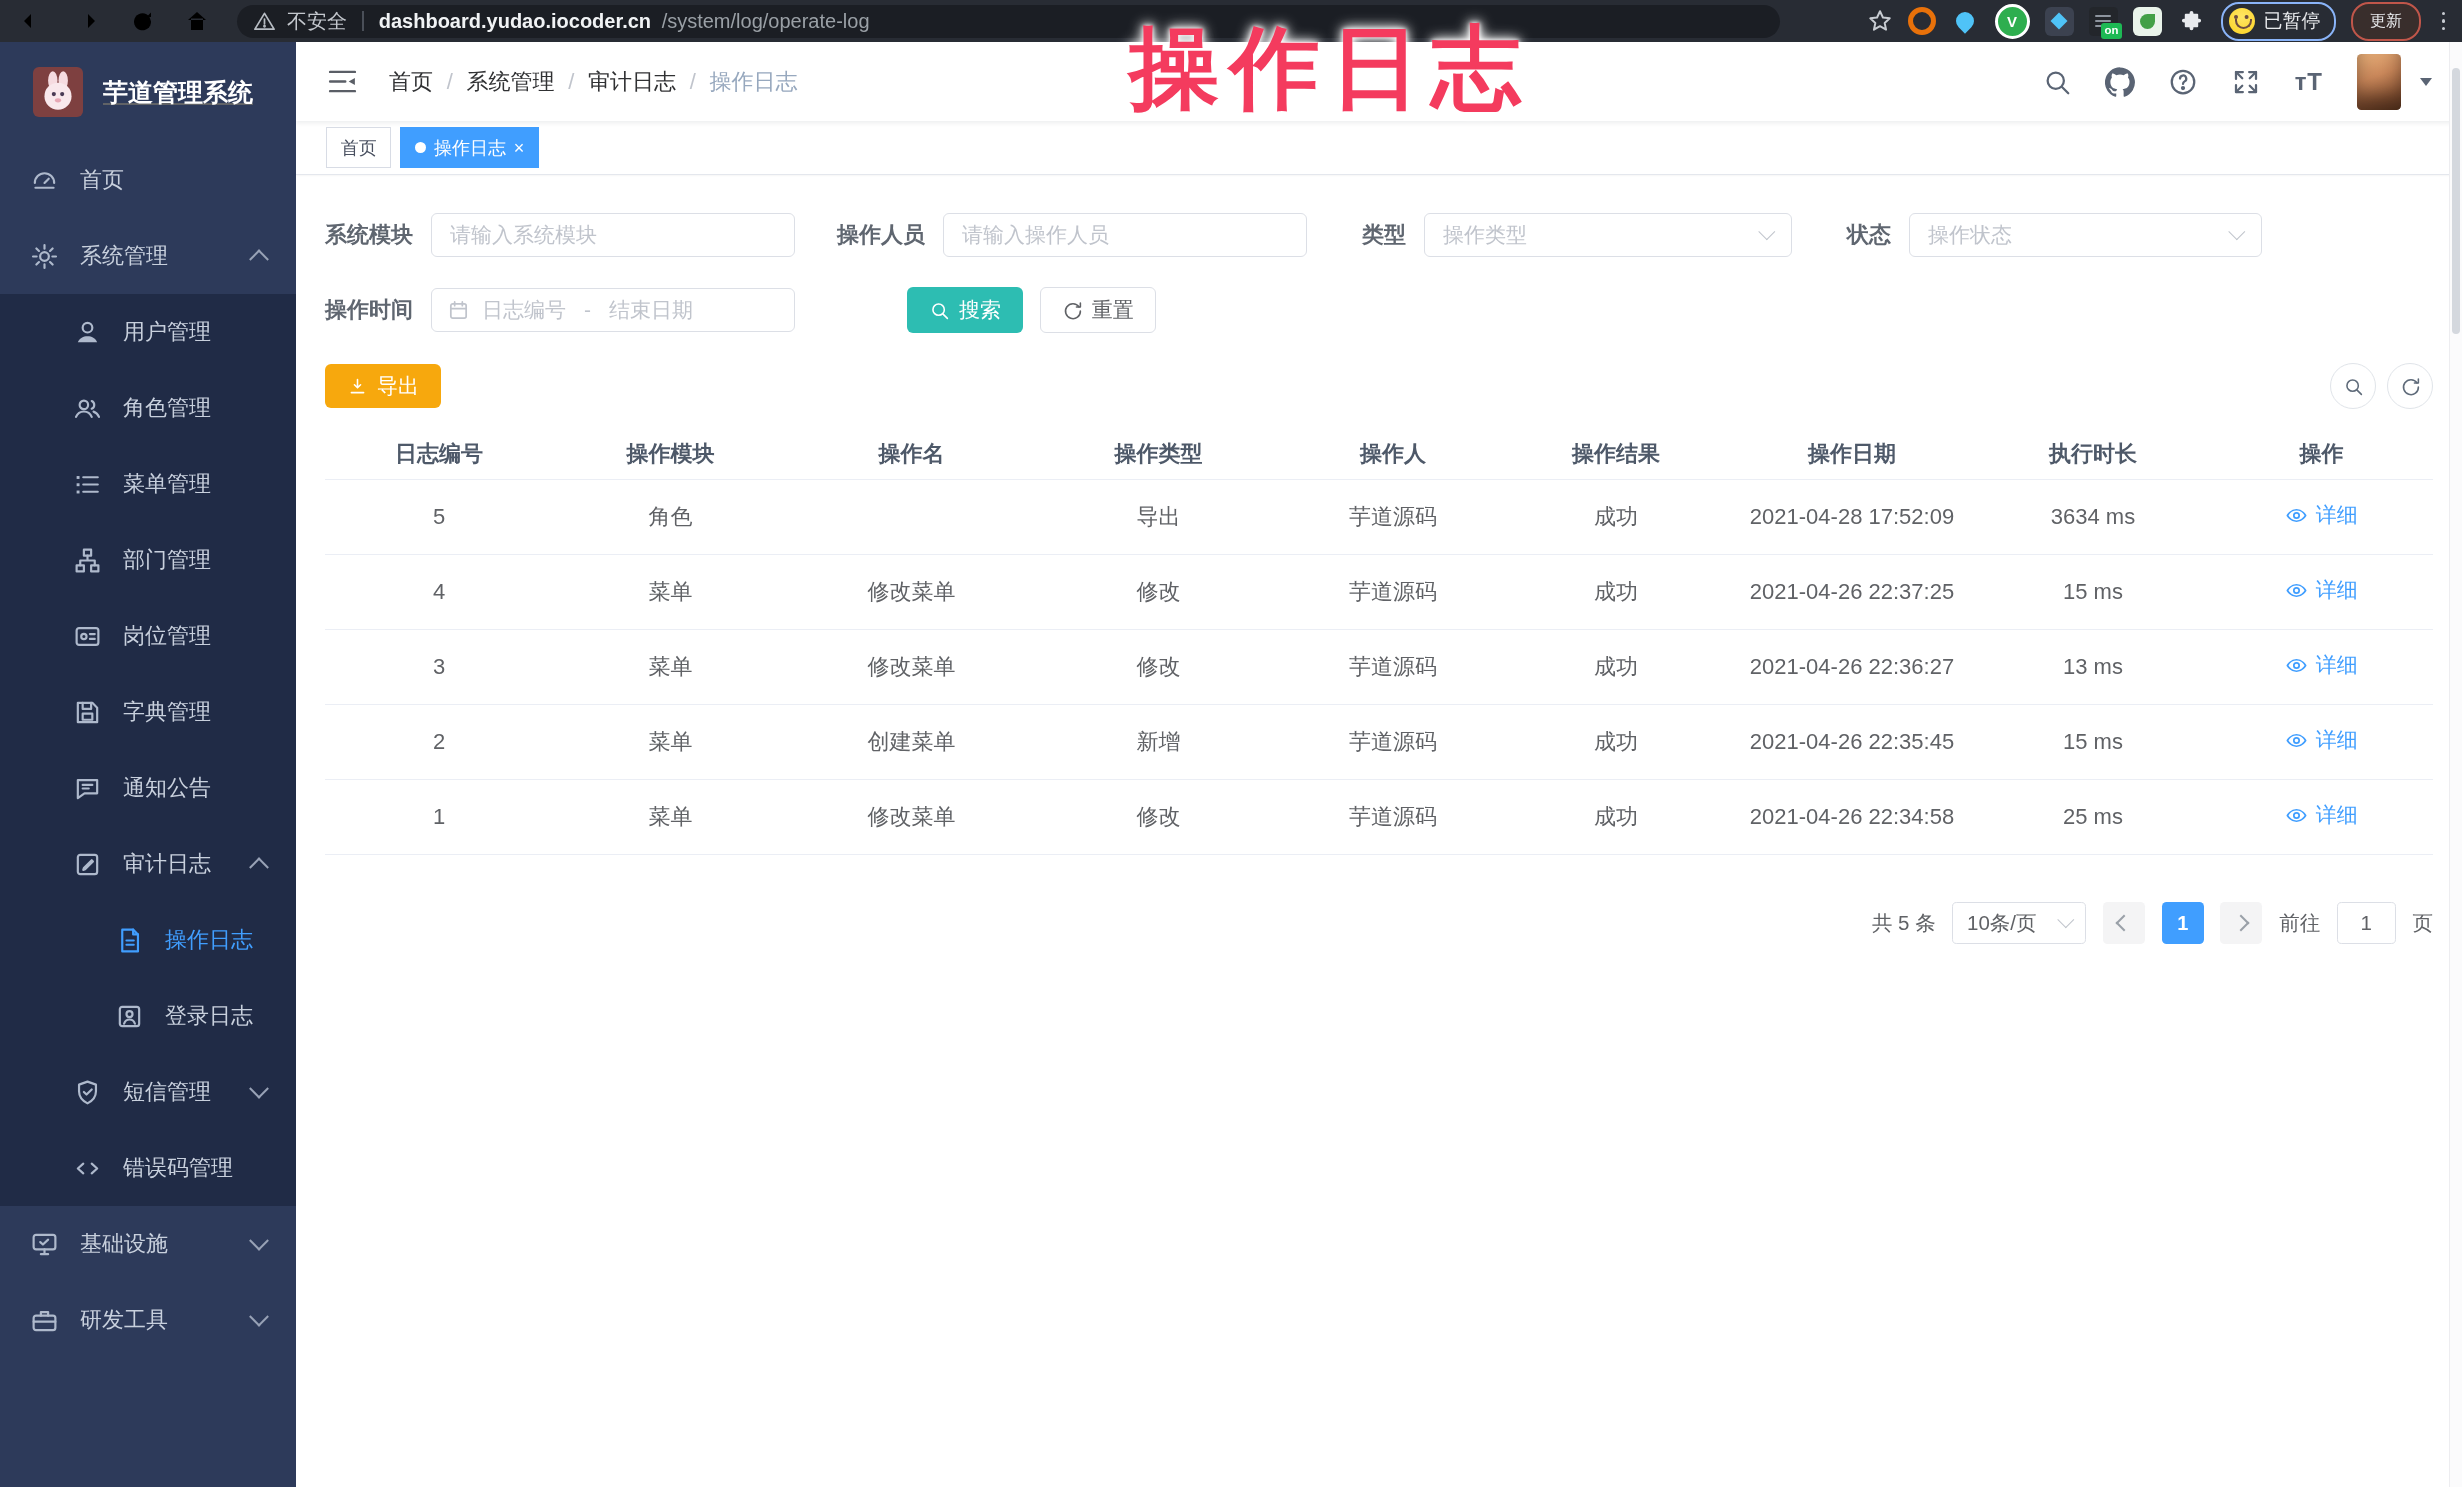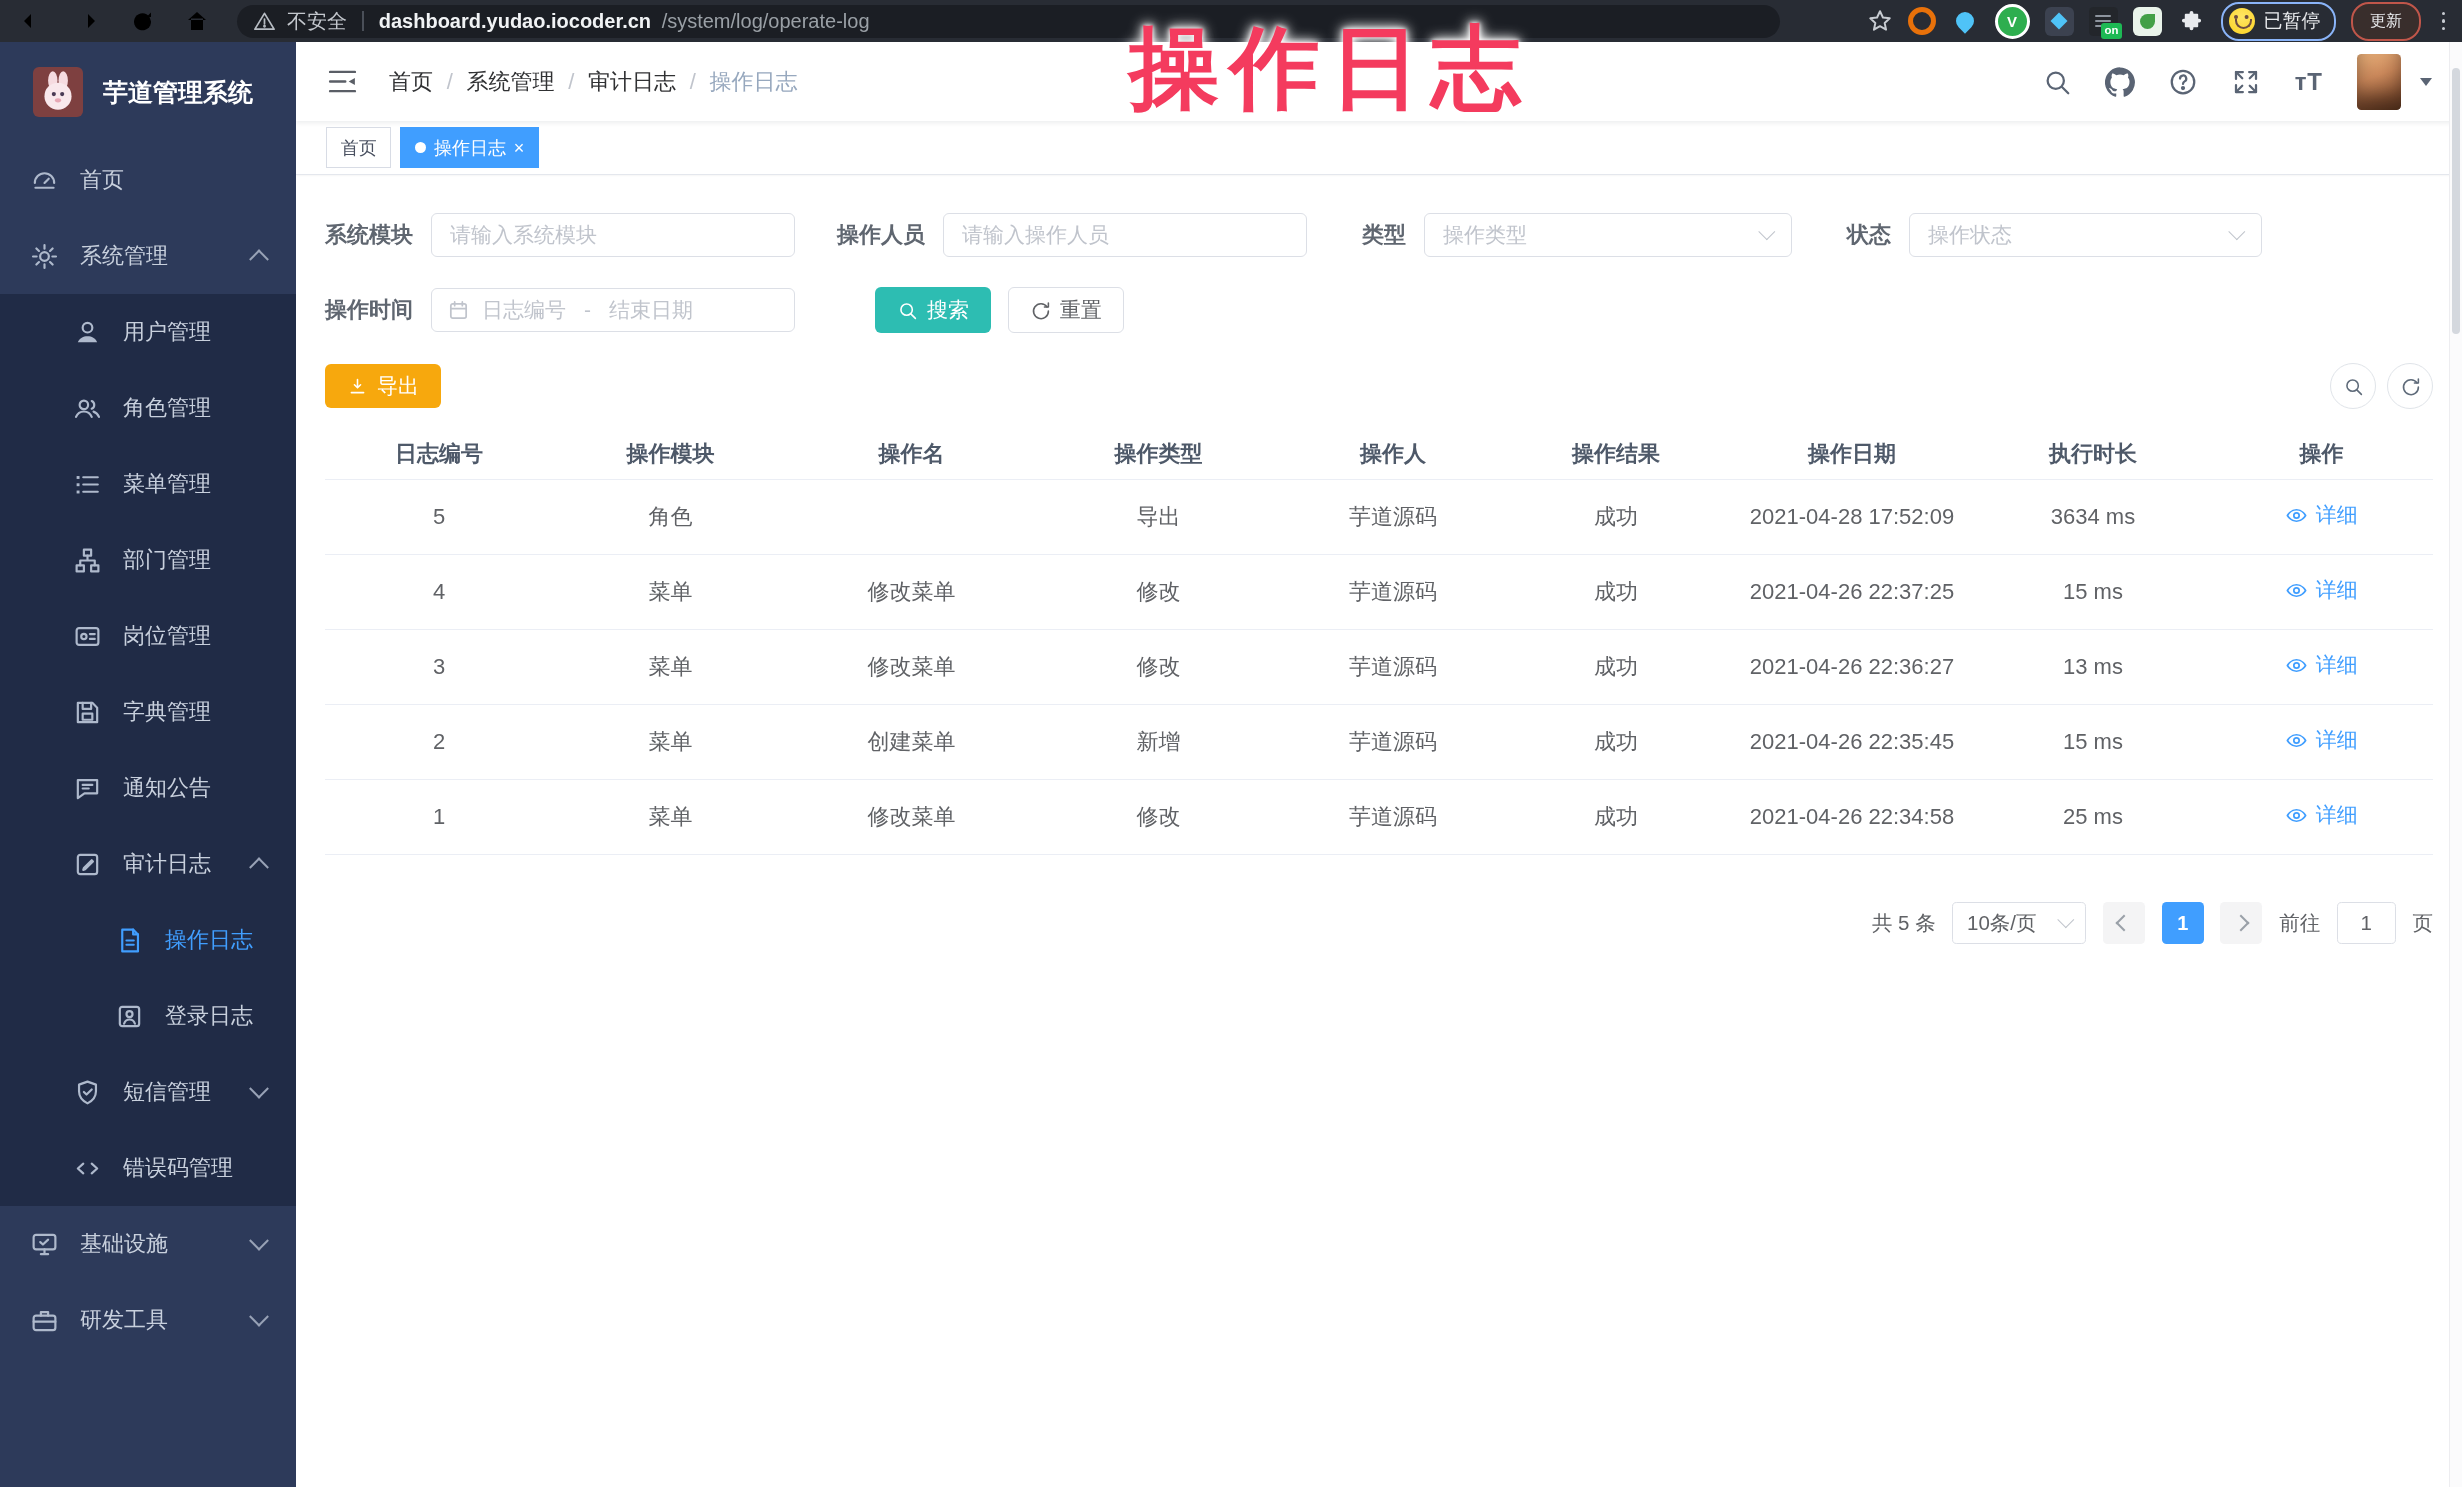--- a/index.html
+++ b/index.html
@@ -44,21 +44,21 @@
   .kebab{display:flex;flex-direction:column;gap:3.8px;padding:0 6px;}
   .kebab i{width:3.8px;height:3.8px;border-radius:50%;background:#c8ccd2;}
 
   
   .annotation{position:absolute;left:1129px;top:7.6px;z-index:60;font-size:90px;font-weight:700;letter-spacing:10.6px;
     color:#f43b5e;text-shadow:0 0 4.6px #fff,0 0 10.6px #fff,0 0 15px rgba(255,255,255,.9);pointer-events:none;}
 
   
   .app{display:flex;height:1445px;}
   .sidebar{width:296px;background:#2d3a5a;display:flex;flex-direction:column;flex-shrink:0;overflow:hidden;}
-  .logo-row{height:100px;display:flex;align-items:center;gap:20px;padding:0 33px;}
+  .logo-row{height:100px;display:flex;align-items:center;gap:20px;padding:0 33px;text-decoration:underline;}
   .logo-img{width:50px;height:50px;border-radius:6px;overflow:hidden;flex-shrink:0;}
   .logo-title{color:#fff;font-size:25px;font-weight:700;white-space:nowrap;}
   .menu{flex:1;}
   .menu-item{height:76px;display:flex;align-items:center;padding:0 30px;font-size:22px;color:#c8d0dd;cursor:pointer;}
   .menu-item.sub{background:#202b46;}
   .menu-item.lv2{padding-left:73px;}
   .menu-item.lv3{padding-left:115px;}
   .menu-item.active{color:#409eff;}
   .mi-icon{width:29px;height:29px;margin-right:21px;flex-shrink:0;color:#aeb9cc;display:flex;}
   .menu-item.active .mi-icon{color:#409eff;}
@@ -102,21 +102,21 @@
   .f-select{width:368px;height:44px;border:0.8px solid #dcdfe6;border-radius:6px;display:flex;align-items:center;
     justify-content:space-between;padding:0 18px;font-size:21px;color:#c0c4cc;box-sizing:border-box;background:#fff;cursor:pointer;}
   .sel-arrow{width:10.6px;height:10.6px;border-right:1.9px solid #c0c4cc;border-bottom:1.9px solid #c0c4cc;transform:rotate(45deg) translate(-2.3px,-2.3px);}
   .daterange{width:364px;height:44px;border:0.8px solid #dcdfe6;border-radius:6px;display:flex;align-items:center;
     padding:0 15px;gap:12px;font-size:21px;color:#c0c4cc;box-sizing:border-box;background:#fff;}
   .daterange .icn{width:23px;height:23px;color:#c0c4cc;flex-shrink:0;}
   .dr-sep{color:#c0c4cc;margin:0 6px;}
   .btn{height:46px;display:inline-flex;align-items:center;gap:9px;border-radius:6px;font-size:21px;cursor:pointer;
     padding:0 21px;border:0.8px solid transparent;box-sizing:border-box;white-space:nowrap;}
   .btn .icn{width:21px;height:21px;}
-  .btn-search{background:#2dbdb2;color:#fff;margin-left:80px;}
+  .btn-search{background:#2dbdb2;color:#fff;margin-left:112px;}
   .btn-reset{background:#fff;border-color:#dcdfe6;color:#606266;margin-left:16.7px;}
   .btn-export{background:#f7a80d;color:#fff;height:44px;}
 
   .toolbar{display:flex;align-items:center;margin-bottom:20px;}
   .tool-circles{margin-left:auto;display:flex;gap:10.6px;}
   .circle-btn{width:44px;height:44px;border-radius:50%;border:0.8px solid #e0e4e9;background:#fff;color:#5f6b7a;
     display:flex;align-items:center;justify-content:center;cursor:pointer;}
   .circle-btn .icn{width:21px;height:21px;}
 
   

